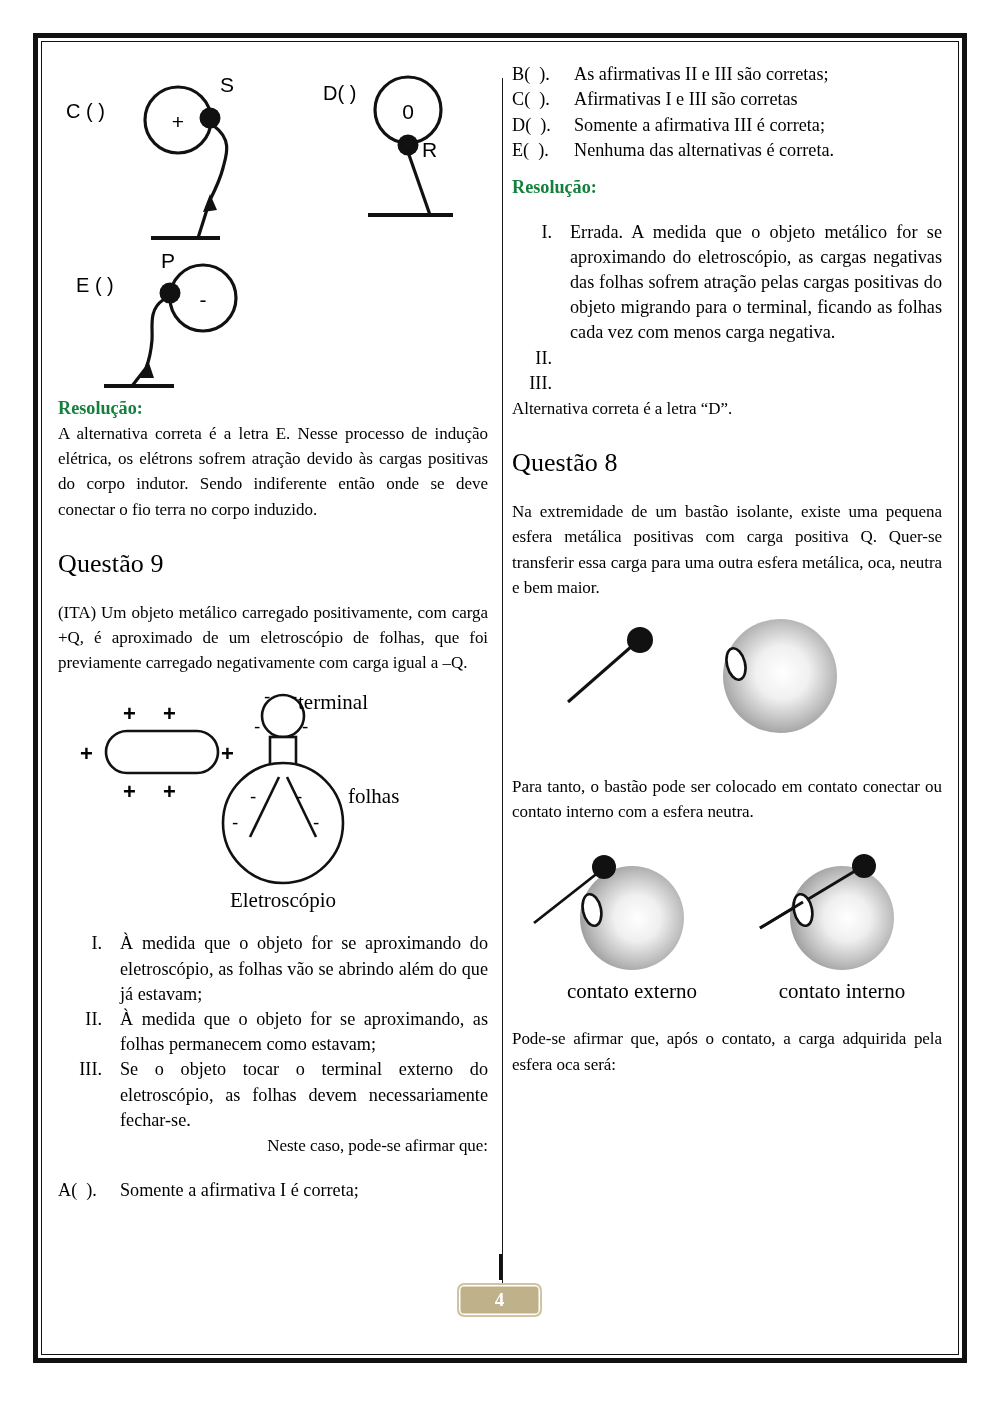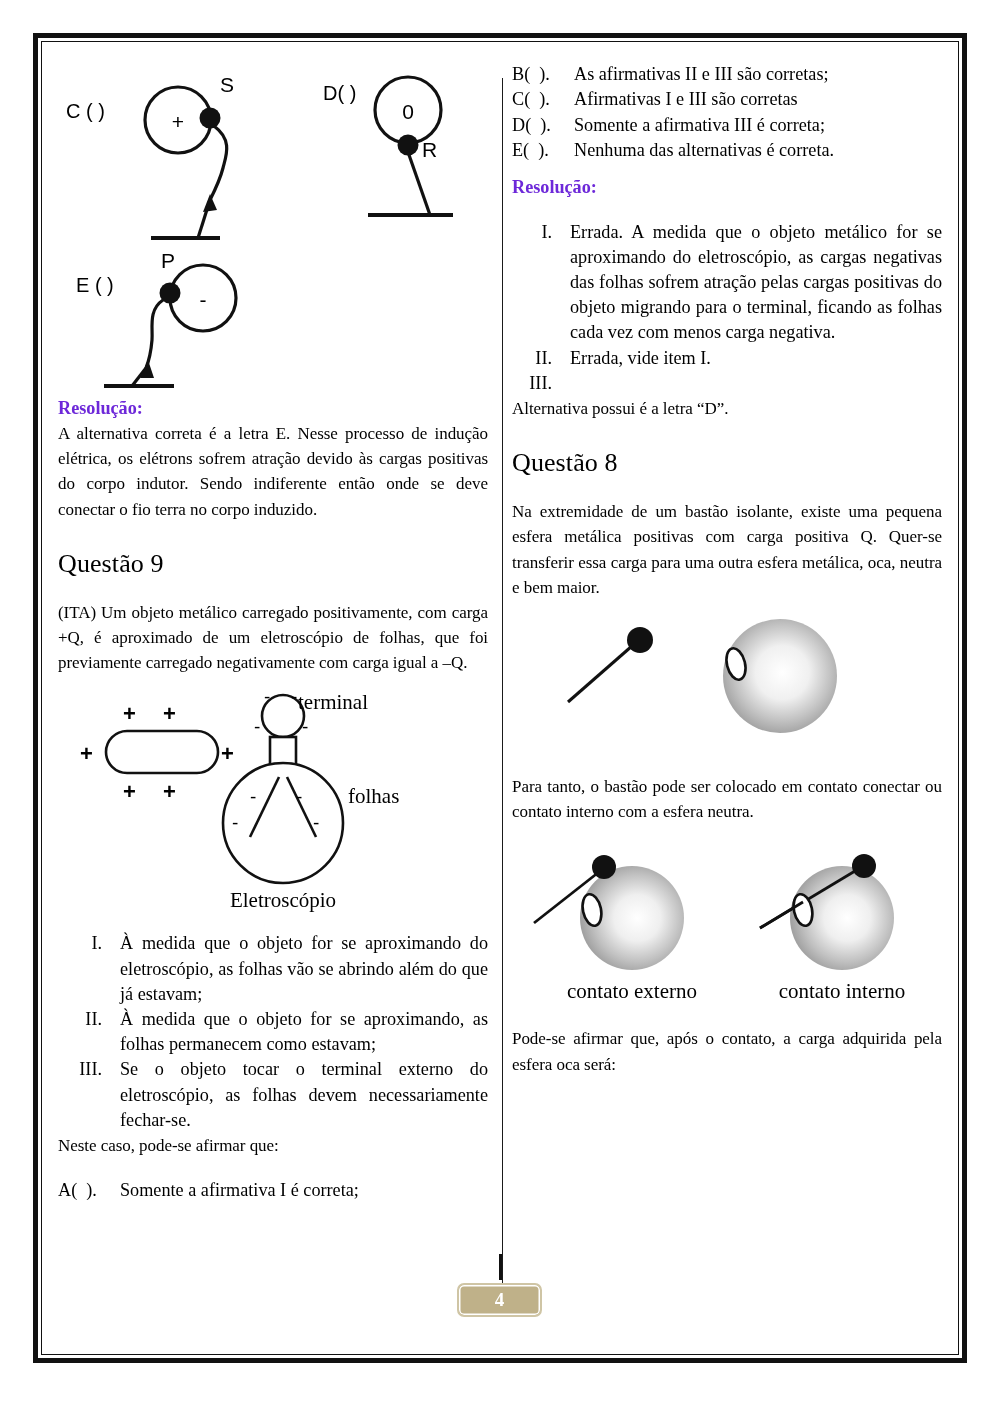--- a/index.html
+++ b/index.html
@@ -70,21 +70,21 @@
     font-size: 17px;
     line-height: 25.2px;
     text-align: justify;
     text-justify: inter-word;
     letter-spacing: -0.05px;
   }
   .res-label {
     font-weight: bold;
     font-size: 18.2px;
     line-height: 25px;
-    color: #6d28d9;
+    color: #15803d;
     margin: 0;
   }
   h2.question-heading {
     margin: 0;
     font-size: 26px;
     font-weight: normal;
     line-height: 32px;
     letter-spacing: 0.1px;
   }
   .spacer-sm { height: 11px; }
@@ -267,21 +267,21 @@
         <div class="roman-item">
           <span class="roman-num">II.</span>
           <span class="roman-body">À medida que o objeto for se aproximando, as folhas permanecem como estavam;</span>
         </div>
         <div class="roman-item">
           <span class="roman-num">III.</span>
           <span class="roman-body">Se o objeto tocar o terminal externo do eletroscópio, as folhas devem necessariamente fechar-se.</span>
         </div>
       </div>
 
-      <p class="body-text" style="text-align:left">Neste caso, pode-se afirmar que:</p>
+      <p class="body-text" style="text-align:right">Neste caso, pode-se afirmar que:</p>
 
       <div class="spacer-md"></div>
 
       <div class="alt-row">
         <span class="alt-key">A(  ).</span>
         <span class="alt-text">Somente a afirmativa I é correta;</span>
       </div>
 
     </div>
 
@@ -312,28 +312,27 @@
 
       <div class="spacer-md"></div>
 
       <div class="roman-list tight">
         <div class="roman-item">
           <span class="roman-num">I.</span>
           <span class="roman-body">Errada. A medida que o objeto metálico for se aproximando do eletroscópio, as cargas negativas das folhas sofrem atração pelas cargas positivas do objeto migrando para o terminal, ficando as folhas cada vez com menos carga negativa.</span>
         </div>
         <div class="roman-item">
           <span class="roman-num">II.</span>
-          <span class="roman-body">Errada, vide item I.</span>
         </div>
         <div class="roman-item">
           <span class="roman-num">III.</span>
         </div>
       </div>
 
-      <p class="body-text" style="text-align:left">Alternativa possui é a letra “D”.</p>
+      <p class="body-text" style="text-align:left">Alternativa correta é a letra “D”.</p>
 
       <div class="spacer-lg"></div>
 
       <h2 class="question-heading">Questão 8</h2>
 
       <div class="spacer-md"></div>
 
       <p class="body-text">Na extremidade de um bastão isolante, existe uma pequena esfera metálica positivas com carga positiva Q. Quer-se transferir essa carga para uma outra esfera metálica, oca,  neutra e bem maior.</p>
 
       <div style="height:14px"></div>

